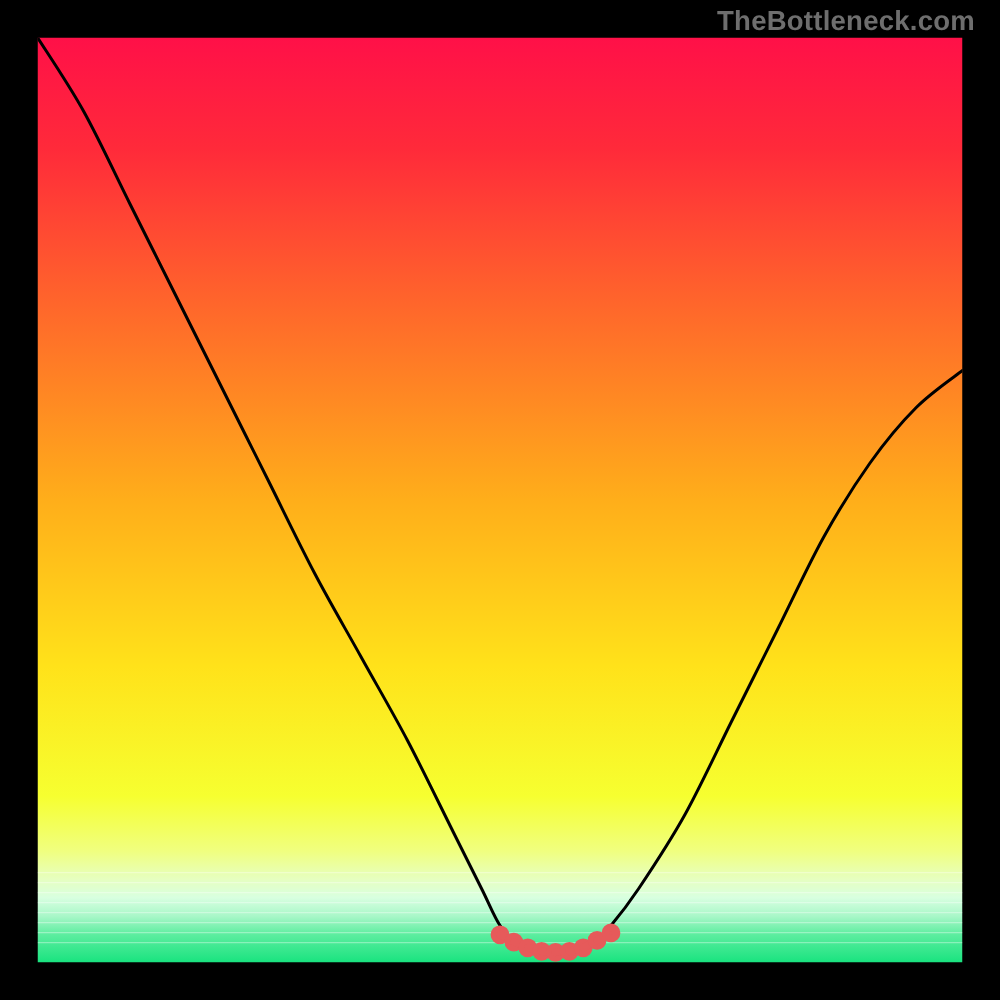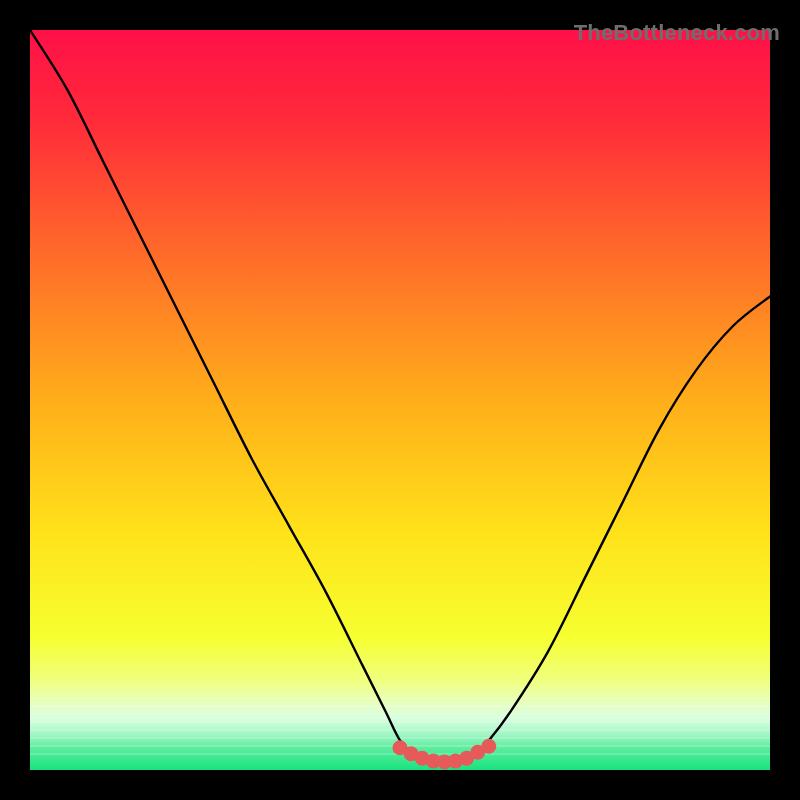--- a/index.html
+++ b/index.html
@@ -18,21 +18,21 @@
   }
   .plot-area {
     position: absolute;
     left: 30px;
     top: 30px;
     width: 740px;
     height: 740px;
   }
   .watermark {
     position: absolute;
-    top: 20px;
+    top: 4px;
     right: 20px;
     font-family: Arial, Helvetica, sans-serif;
     font-size: 22px;
     font-weight: 600;
     color: #6e6e6e;
     letter-spacing: 0.2px;
     user-select: none;
   }
   svg { display: block; }
 </style>

